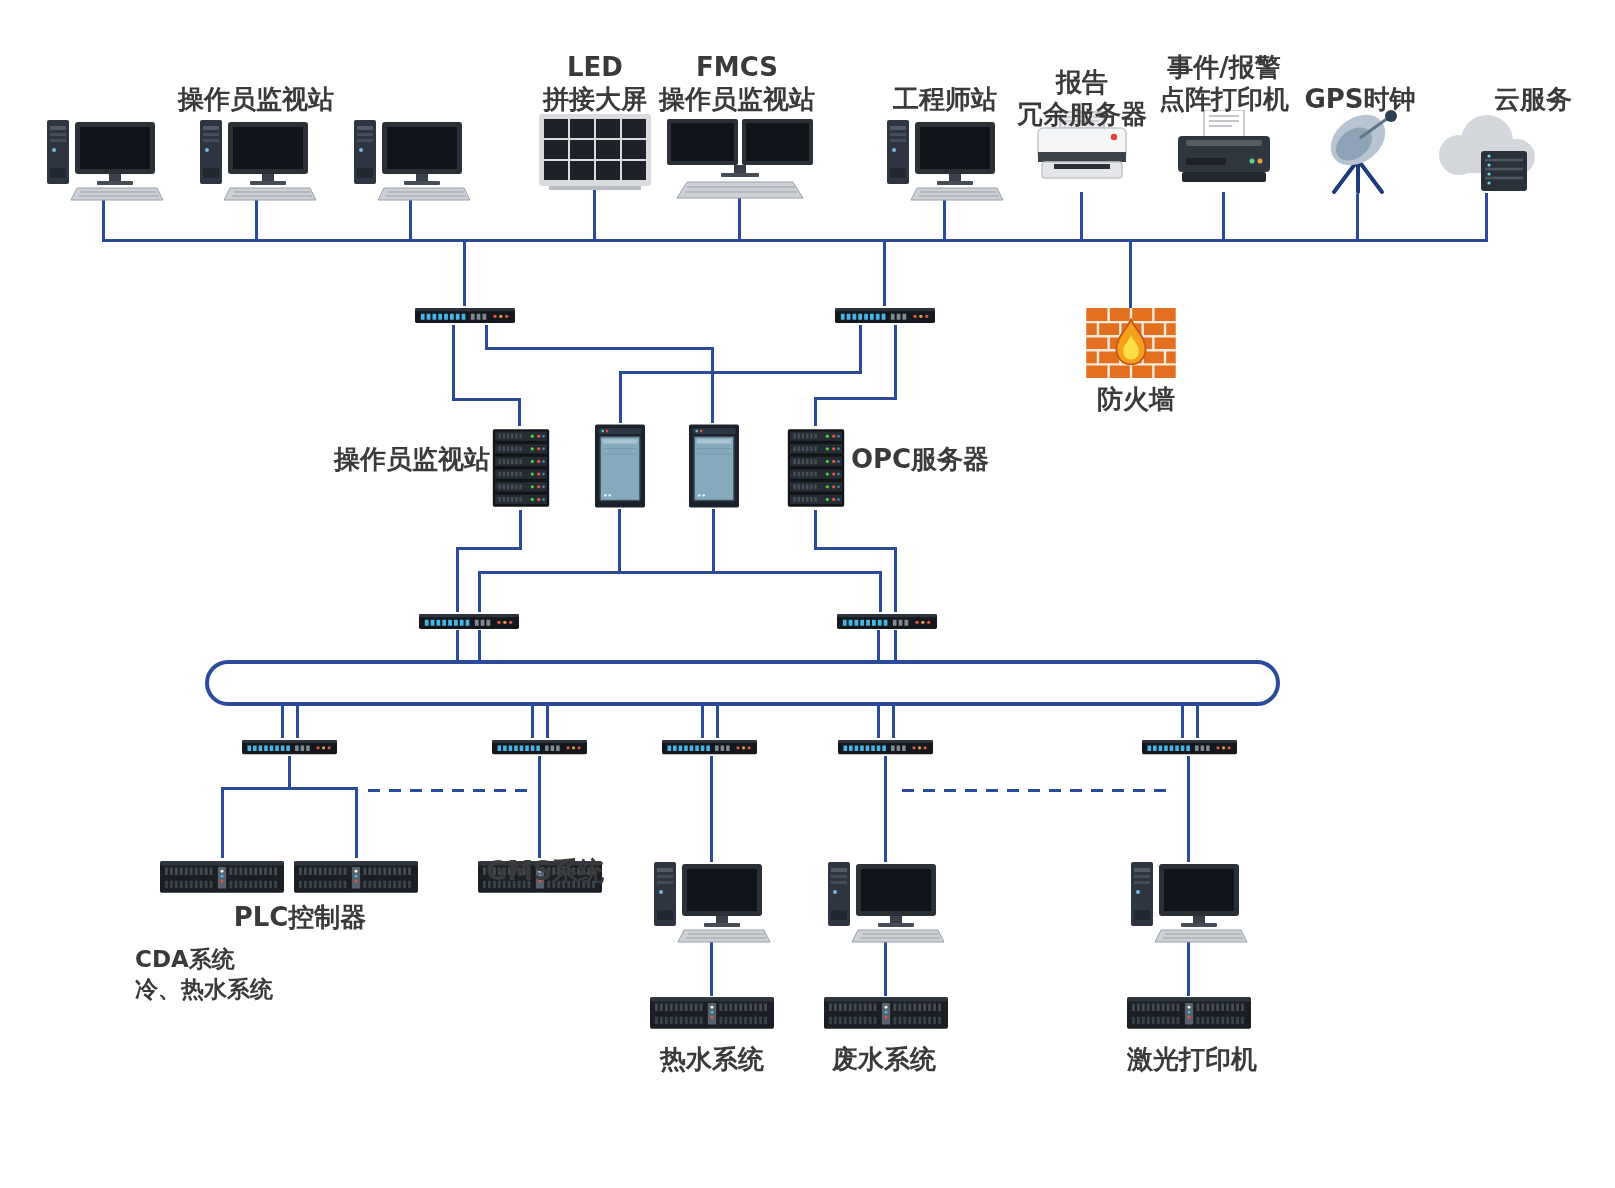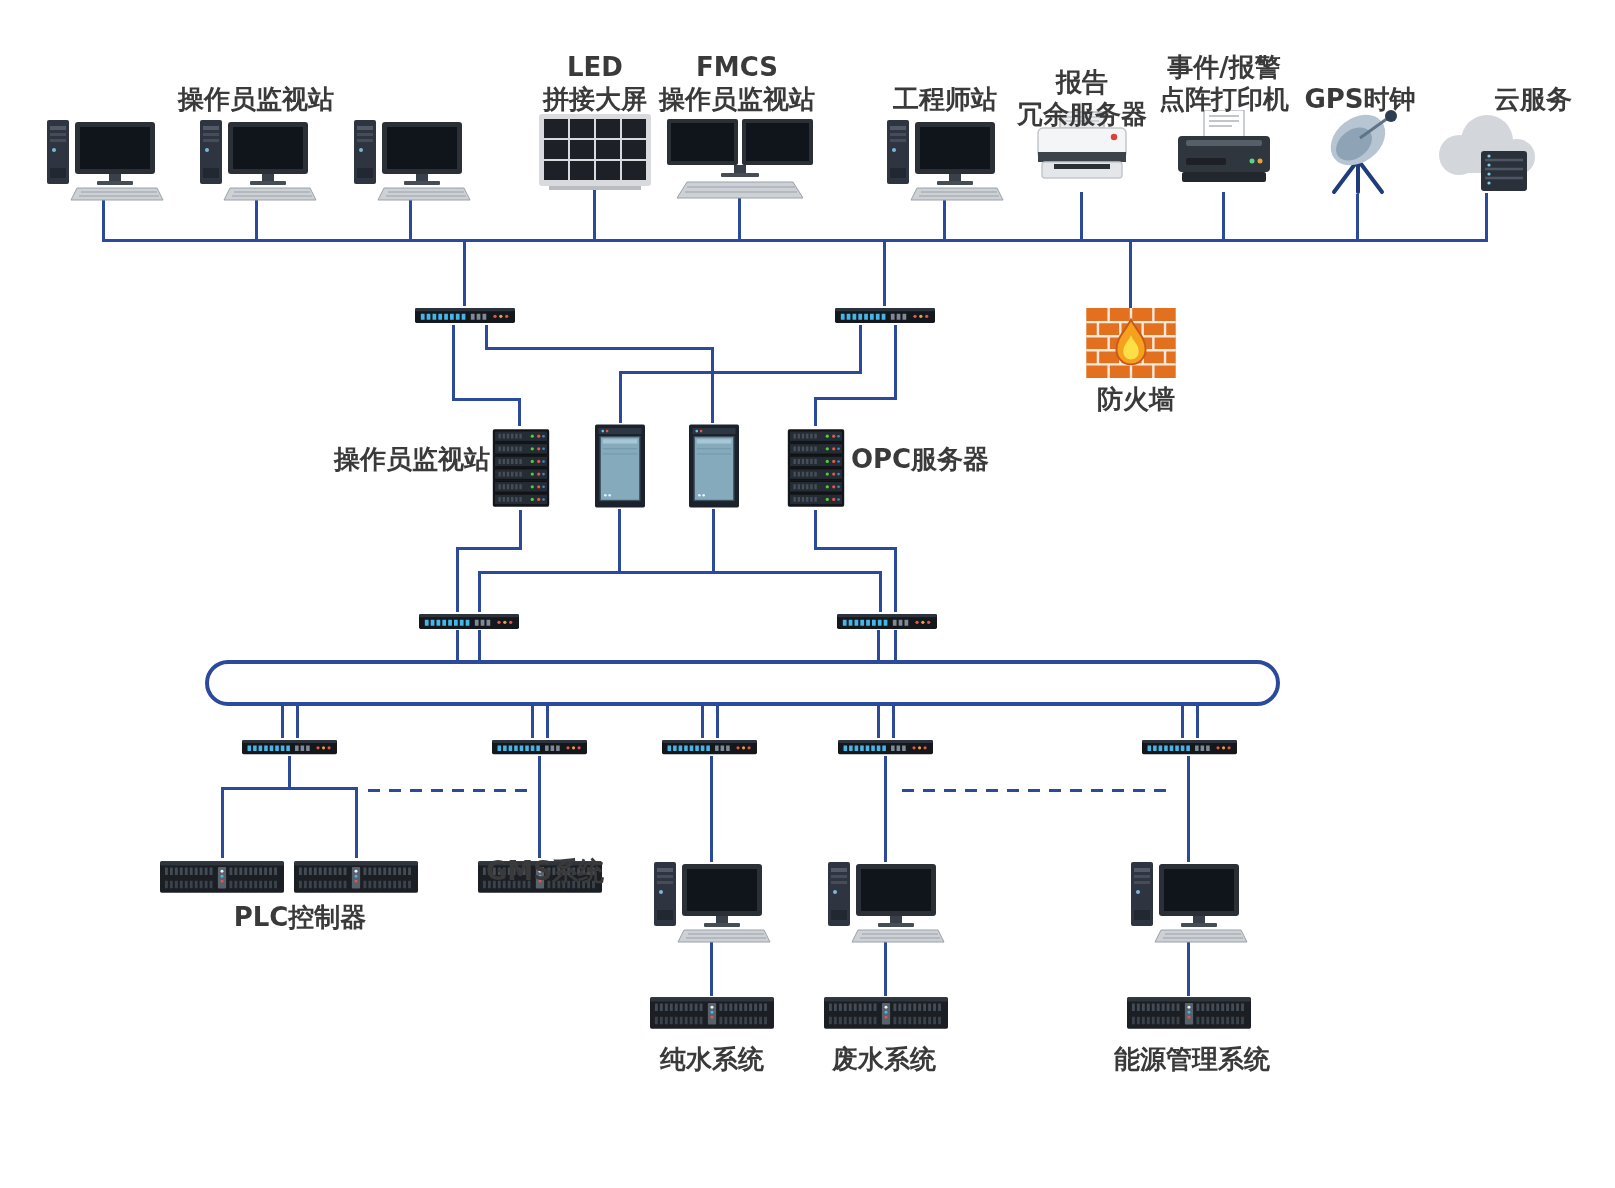--- a/index.html
+++ b/index.html
@@ -500,20 +500,24 @@
       </svg>
   </div>
   <div class="node" style="left:478px;top:858px">
     <svg width="124" height="38">
         <use href="#sym-plc"></use>
       </svg>
   </div>
   <div class="lbl" style="left:300px;top:902px">PLC控制器</div>
   <div class="lbl" style="left:545px;top:856px">GMS系统</div>
 
+  <div class="lbl-left" style="left:135px;top:944px">
+    <div>CDA系统</div>
+    <div>冷、热水系统</div>
+  </div>
 
   <div class="node" style="left:652px;top:860px">
     <svg width="120" height="84">
         <use href="#sym-ws"></use>
       </svg>
   </div>
   <div class="node" style="left:826px;top:860px">
     <svg width="120" height="84">
         <use href="#sym-ws"></use>
       </svg>
@@ -533,17 +537,17 @@
     <svg width="124" height="38">
         <use href="#sym-plc"></use>
       </svg>
   </div>
   <div class="node" style="left:1127px;top:994px">
     <svg width="124" height="38">
         <use href="#sym-plc"></use>
       </svg>
   </div>
 
-  <div class="lbl" style="left:712px;top:1044px">纯水系统</div>
+  <div class="lbl" style="left:712px;top:1044px">热水系统</div>
   <div class="lbl" style="left:884px;top:1044px">废水系统</div>
-  <div class="lbl" style="left:1192px;top:1044px">能源管理系统</div>
+  <div class="lbl" style="left:1192px;top:1044px">激光打印机</div>
 
 </div>
 
 </body></html>

